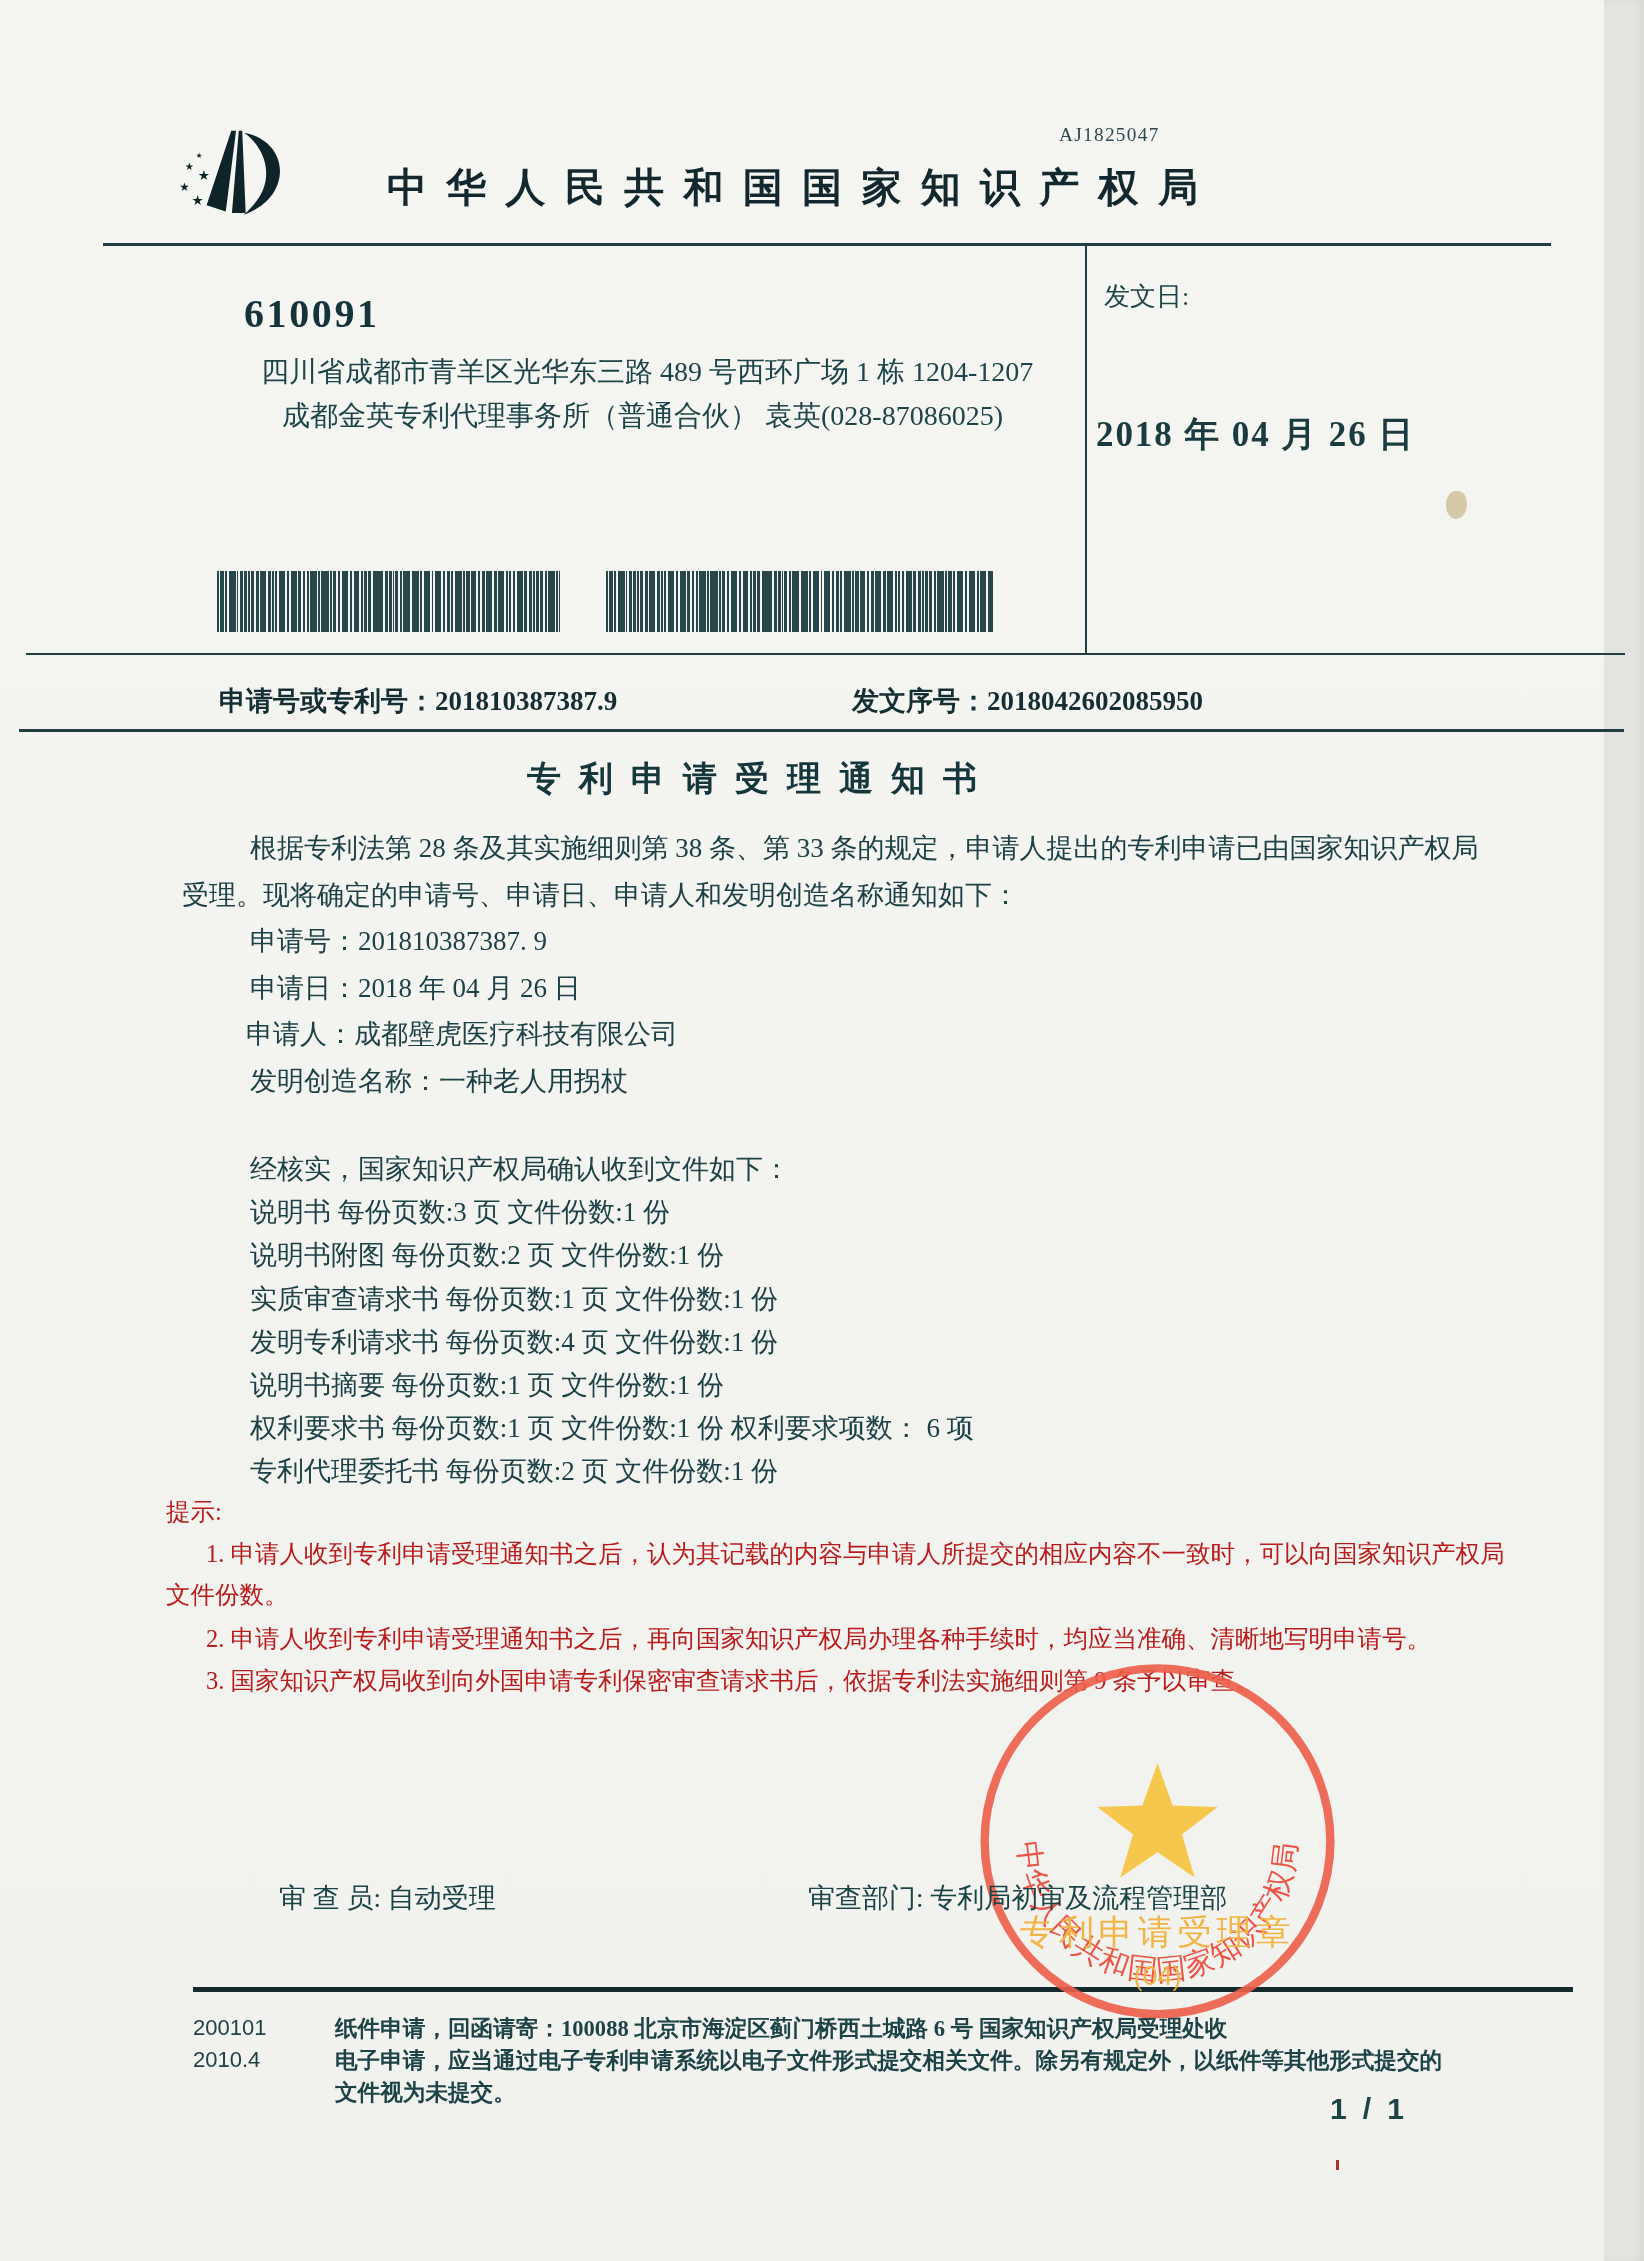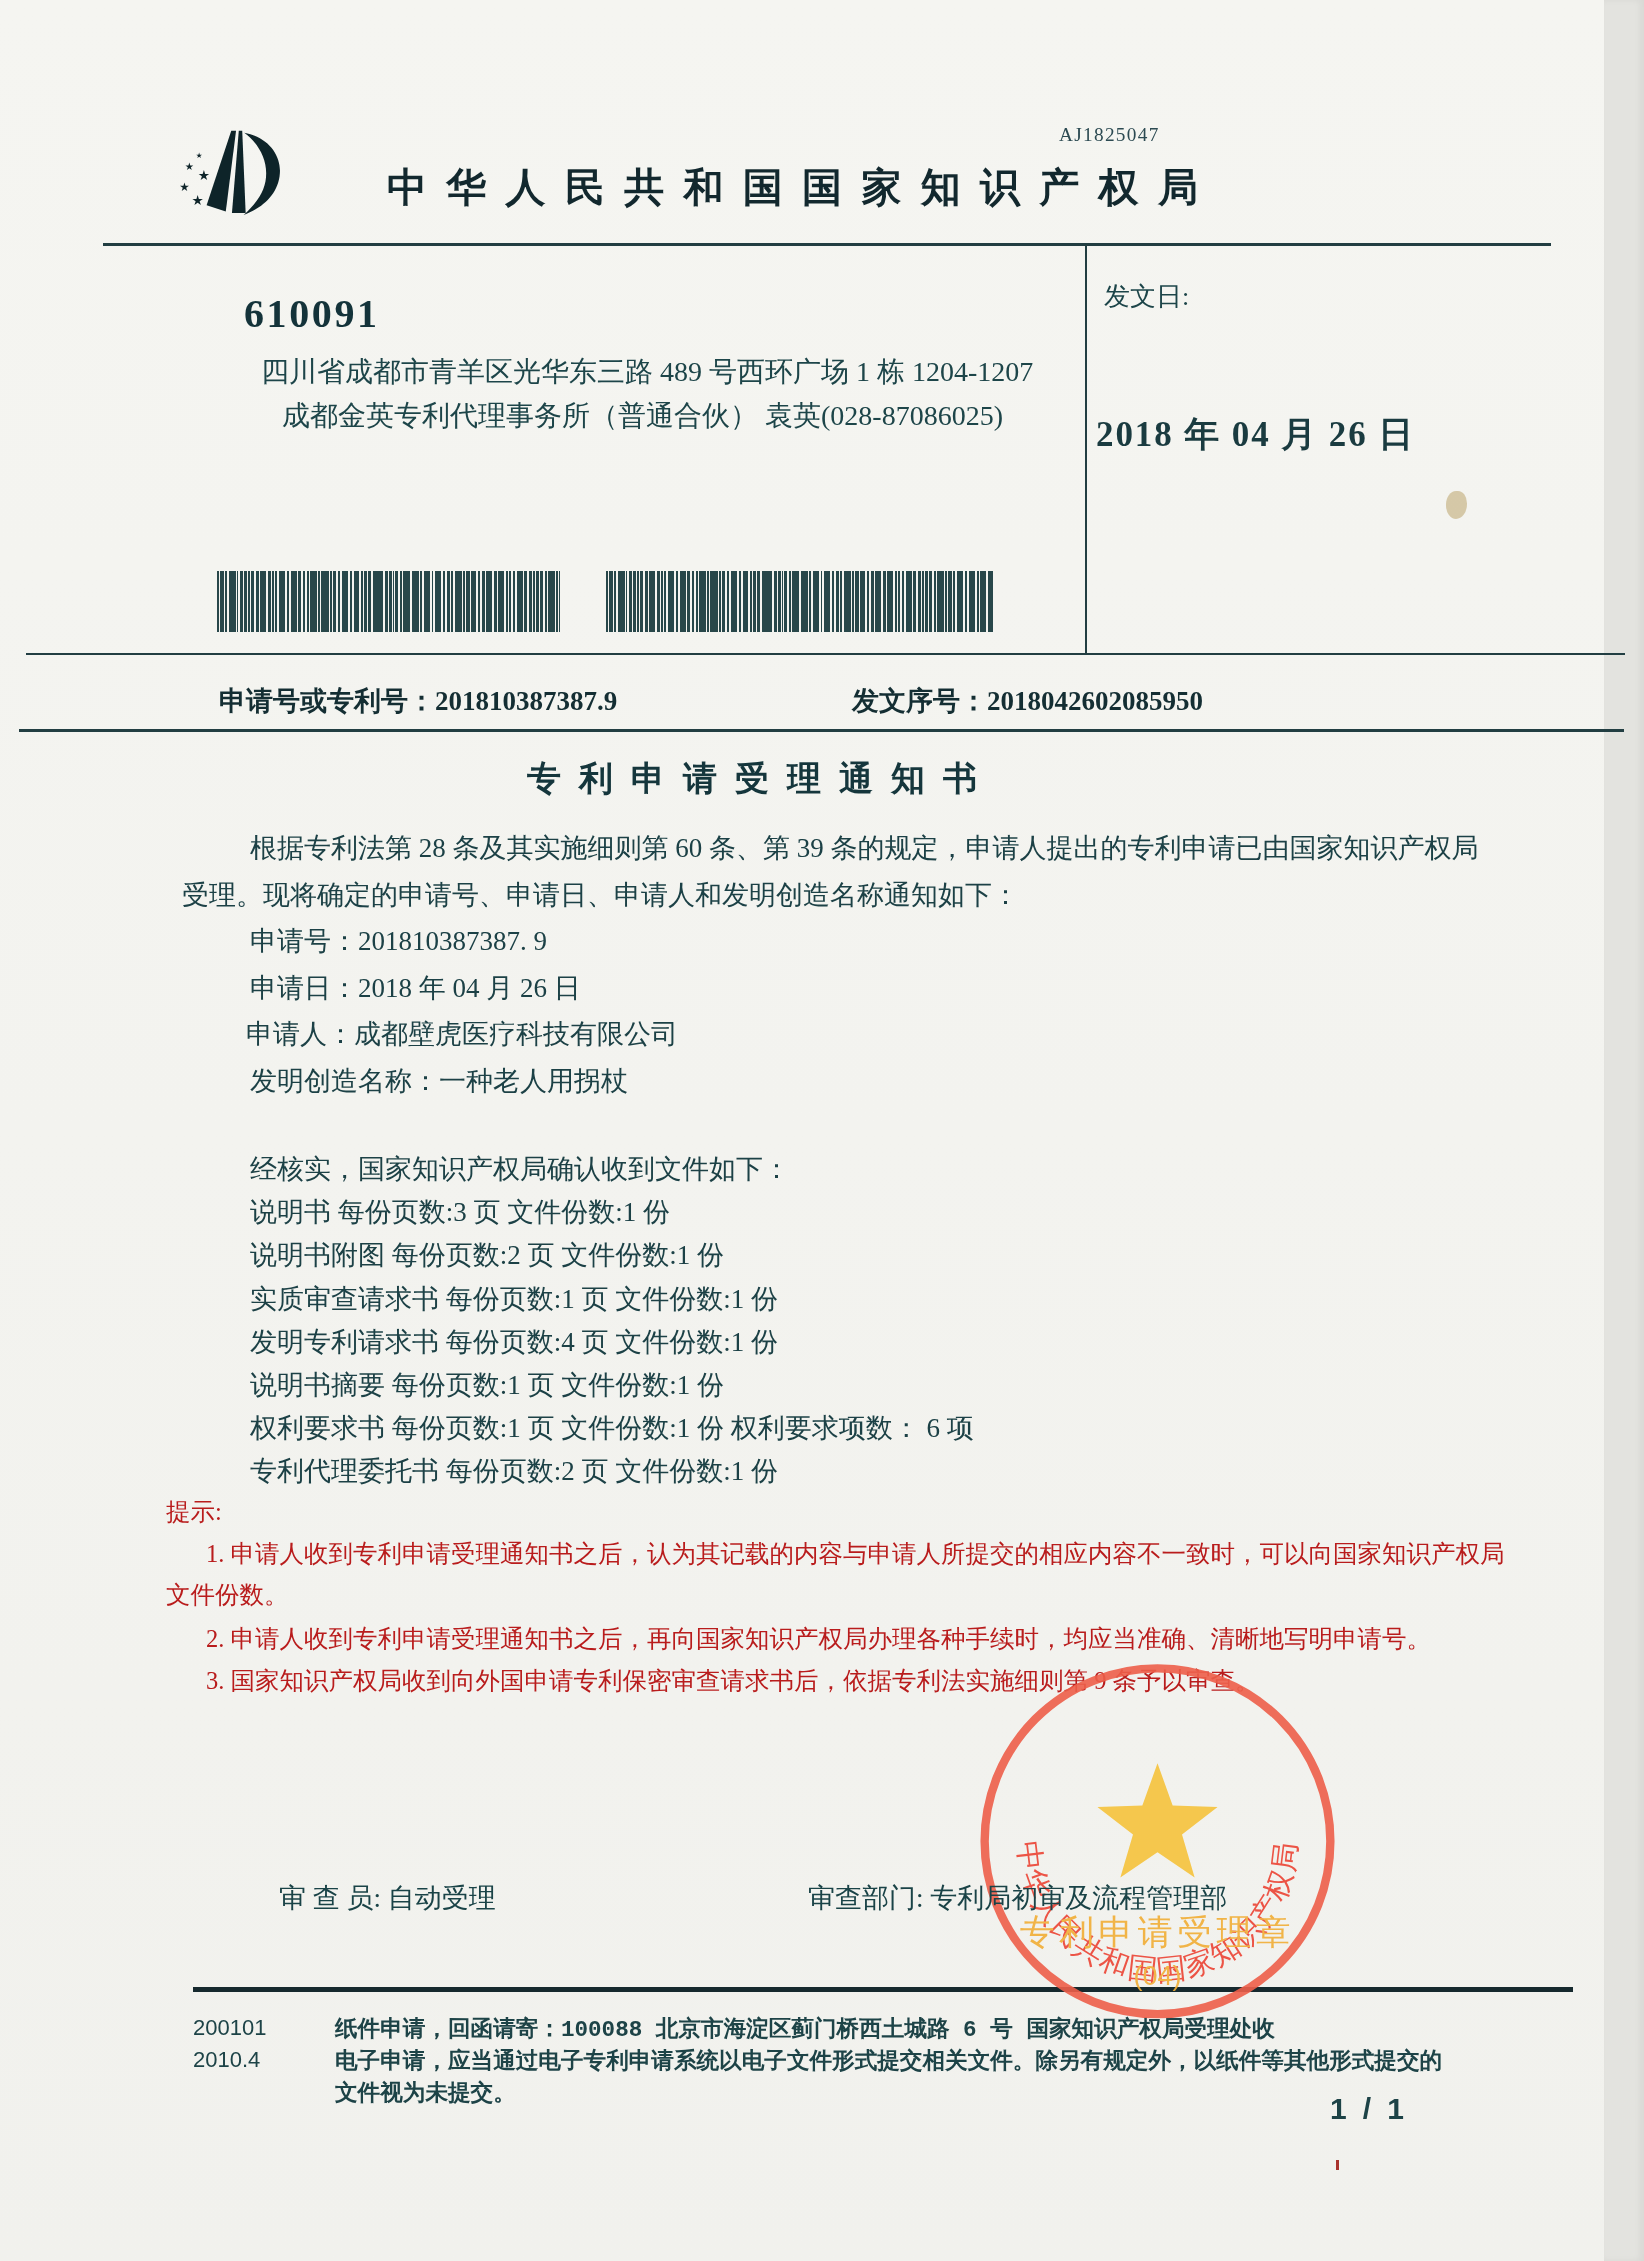--- a/index.html
+++ b/index.html
@@ -25,21 +25,21 @@
     background-image:
       repeating-linear-gradient(90deg,#17393c 0 1.9px,transparent 1.9px 3.9px),
       repeating-linear-gradient(90deg,#17393c 0 1.3px,transparent 1.3px 5.8px),
       repeating-linear-gradient(90deg,transparent 0 3.2px,#17393c 3.2px 5.8px,transparent 5.8px 10.3px);}
   .ref{font-size:27px;font-weight:bold;color:#142e33;}
   .notice-title{font-size:34px;font-weight:bold;letter-spacing:18px;color:#15363c;text-align:center;width:1522px;left:0;}
   .body-line{font-size:27px;color:#1c4146;}
   .tip-line{font-size:24.5px;color:#b91c1c;}
   .signoff{font-size:27px;color:#1a4347;z-index:5;}
   .footer-code{font-size:22px;color:#1d4347;font-family:"Liberation Sans","DejaVu Sans",sans-serif;}
-  .footer-line{font-size:22.6px;font-weight:600;color:#1d4347;font-family:Liberation Mono, monospace;}
+  .footer-line{font-size:22.6px;font-weight:600;color:#1d4347;font-family:Liberation Serif, serif;}
   .page-num{font-size:30px;font-weight:bold;color:#1d4347;letter-spacing:3.9px;font-family:"Liberation Sans","DejaVu Sans",sans-serif;}
   svg text{font-family:"Liberation Sans","DejaVu Sans",sans-serif;}
 </style>
 </head>
 <body>
 
 <div class="scan-edge"></div>
 
 <svg class="abs" style="left:179px;top:128px;" width="110" height="89" viewBox="0 0 160 130">
   <g fill="#0e2429">
@@ -69,21 +69,21 @@
 <div class="barcode" style="left:217px;width:343px;"></div>
 <div class="barcode" style="left:606px;width:387px;"></div>
 <div class="hr" style="left:26px;top:653px;width:1599px;height:1.9px;"></div>
 
 <div class="abs ref" style="left:219px;top:683px;"><span>申请号或专利号：</span><span>201810387387.9</span></div>
 <div class="abs ref" style="left:852px;top:683px;"><span>发文序号：</span><span>2018042602085950</span></div>
 <div class="hr" style="left:19.3px;top:729px;width:1605px;height:2.6px;"></div>
 
 <div class="abs notice-title" style="top:756px;">专利申请受理通知书</div>
 
-<div class="abs body-line" style="left:250px;top:830px;">根据专利法第 28 条及其实施细则第 60 条、第 39 条的规定，申请人提出的专利申请已由国家知识产权局</div>
+<div class="abs body-line" style="left:250px;top:830px;">根据专利法第 28 条及其实施细则第 38 条、第 33 条的规定，申请人提出的专利申请已由国家知识产权局</div>
 <div class="abs body-line" style="left:182px;top:877px;">受理。现将确定的申请号、申请日、申请人和发明创造名称通知如下：</div>
 <div class="abs body-line" style="left:250px;top:923px;">申请号：201810387387. 9</div>
 <div class="abs body-line" style="left:250px;top:970px;">申请日：2018 年 04 月 26 日</div>
 <div class="abs body-line" style="left:246px;top:1016px;">申请人：成都壁虎医疗科技有限公司</div>
 <div class="abs body-line" style="left:250px;top:1063px;">发明创造名称：一种老人用拐杖</div>
 
 <div class="abs body-line" style="left:250px;top:1151px;">经核实，国家知识产权局确认收到文件如下：</div>
 <div class="abs body-line" style="left:250px;top:1194px;">说明书 每份页数:3 页 文件份数:1 份</div>
 <div class="abs body-line" style="left:250px;top:1237px;">说明书附图 每份页数:2 页 文件份数:1 份</div>
 <div class="abs body-line" style="left:250px;top:1281px;">实质审查请求书 每份页数:1 页 文件份数:1 份</div>

